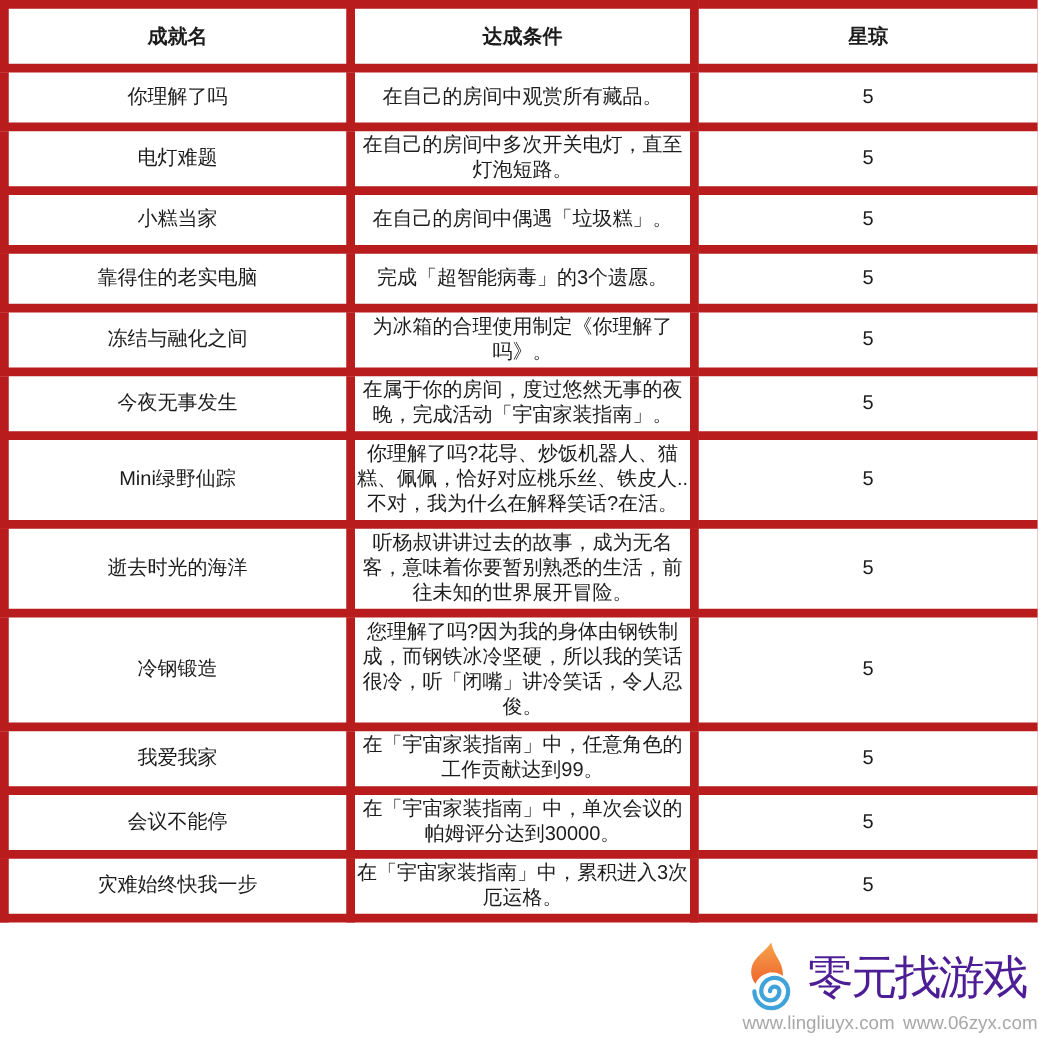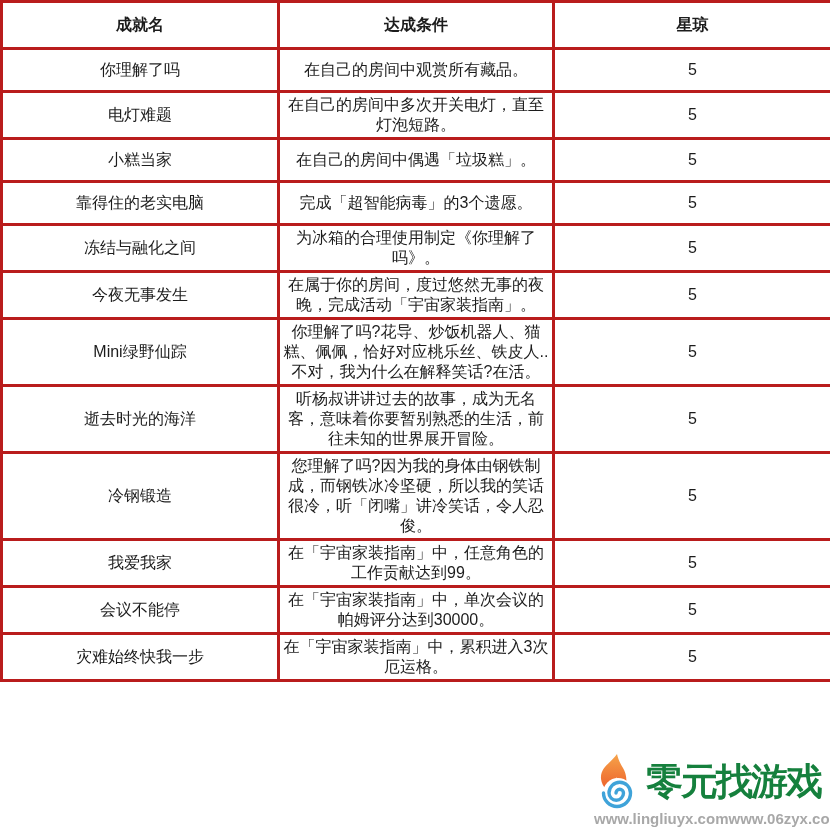--- a/index.html
+++ b/index.html
@@ -14,21 +14,21 @@
     font-family: "Liberation Sans", "DejaVu Sans", sans-serif;
     position: relative;
     color: #1c1c1c;
   }
   table.achievements {
     border-collapse: collapse;
     table-layout: fixed;
     width: 830px;
   }
   .achievements th, .achievements td {
-    border: 3px solid #b91c1c;
+    border: 7px solid #b91c1c;
     text-align: center;
     vertical-align: middle;
     line-break: strict;
     word-break: normal;
     overflow-wrap: break-word;
   }
   .achievements th {
     height: 42px;
     font-size: 16px;
     font-weight: bold;
@@ -55,33 +55,33 @@
     display: flex;
     align-items: center;
     width: 100%;
   }
   .wm-logo {
     flex: 0 0 auto;
     margin-right: 2px;
   }
   .wm-title {
     font-size: 37px;
-    font-weight: bold;
-    color: #15803d;
+    font-weight: normal;
+    color: #4c1d95;
     letter-spacing: -2px;
     white-space: nowrap;
     line-height: 40px;
     text-align: center;
   }
   .wm-urls {
     display: flex;
     justify-content: space-between;
     width: 100%;
     font-size: 15px;
-    font-weight: 700;
+    font-weight: 400;
     color: #a8a8a8;
     line-height: 18px;
   }
 </style>
 </head>
 <body>
 
 <table class="achievements">
   <colgroup>
     <col style="width:277px">

